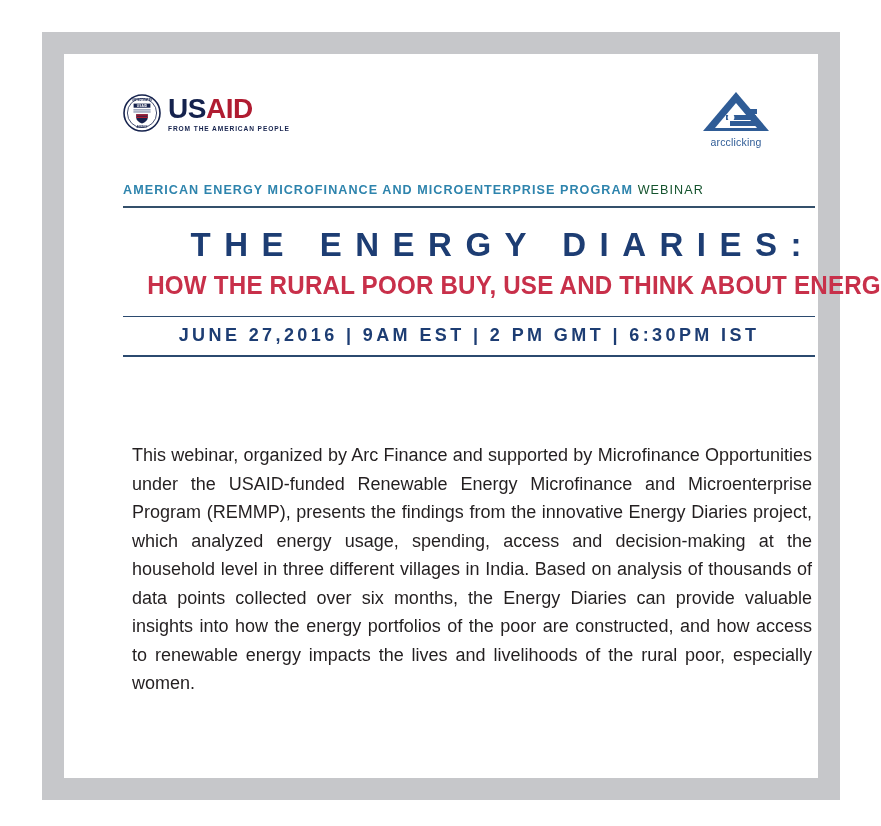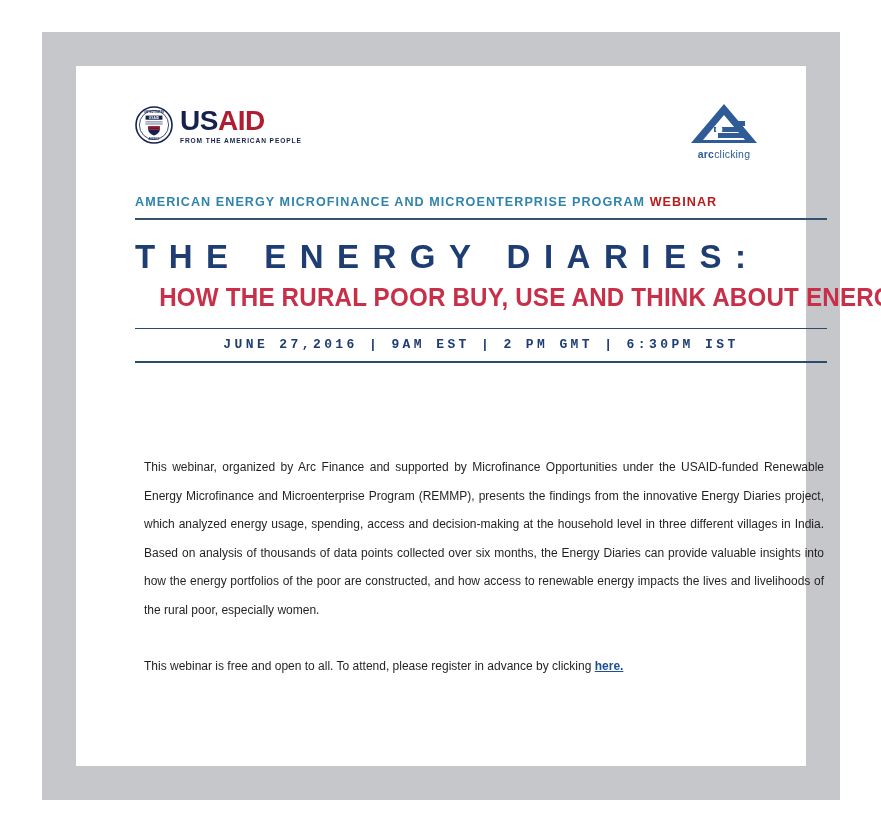--- a/index.html
+++ b/index.html
@@ -16,21 +16,21 @@
 
   
   .page-frame {
     position: absolute;
     left: 42px;
     top: 32px;
     width: 798px;
     height: 768px;
     background: #c6c7ca;
     box-sizing: border-box;
-    padding: 34px;
+    padding: 22px;
   }
   .page-sheet {
     width: 100%;
     height: 100%;
     background: #ffffff;
     position: relative;
     box-sizing: border-box;
   }
 
   
@@ -87,92 +87,92 @@
     text-align: center;
   }
   .arc-mark { width: 72px; height: 44px; display: block; }
   .arc-name {
     font-family: "Liberation Sans", sans-serif;
     font-size: 10.5px;
     color: #2f5c96;
     letter-spacing: 0.2px;
     margin-top: 2px;
   }
-  .arc-name .arc { font-weight: bold; }
+  .arc-name .arc { font-weight: normal; }
   .arc-name .fin { font-weight: normal; }
 
   
   .title-block {
     position: absolute;
     left: 59px;
     top: 129px;
     width: 692px;
   }
   .kicker {
     font-family: "Liberation Sans", sans-serif;
     font-size: 12.6px;
     font-weight: bold;
     letter-spacing: 1.05px;
     color: #2e84ad;
     white-space: nowrap;
     padding-bottom: 9px;
   }
-  .kicker .webinar { color: #b91c1c; font-weight: bold; }
+  .kicker .webinar { color: #14532d; font-weight: normal; }
 
   .rule {
     height: 2px;
     background: #34506b;
     width: 100%;
   }
   .rule-thin { height: 1.5px; background: #2b4a6f; }
 
   .main-title {
     font-family: "Liberation Sans", sans-serif;
     font-weight: bold;
     font-size: 33px;
     color: #1d3d73;
     letter-spacing: 13.5px;
-    text-align: left;
+    text-align: right;
     padding: 20px 0 0 0;
     line-height: 1.05;
     white-space: nowrap;
   }
   .sub-title {
     font-family: "Liberation Sans Narrow", "Liberation Sans", sans-serif;
     font-weight: bold;
     font-size: 26px;
     color: #c8304a;
     letter-spacing: 0.2px;
     text-align: center;
     padding: 9px 0 17px 0;
     line-height: 1.05;
     white-space: nowrap;
     transform: scaleX(0.93);
   }
   .date-line {
-    font-family: Liberation Mono, monospace;
-    font-size: 13px;
+    font-family: Liberation Sans, sans-serif;
+    font-size: 18px;
     font-weight: bold;
     color: #1d3d73;
     letter-spacing: 3.4px;
     text-align: center;
     padding: 8px 0 9px 0;
     white-space: nowrap;
   }
 
   
   .body-block {
     position: absolute;
     left: 68px;
     top: 387px;
     width: 680px;
   }
   .body-para {
     font-family: "Liberation Sans Narrow", "Liberation Sans", sans-serif;
-    font-size: 12px;
+    font-size: 18px;
     line-height: 28.5px;
     color: #231f20;
     text-align: justify;
     margin: 0;
   }
   .body-para.first { text-align: justify; }
   .body-para.last {
     margin-top: 28px;
     text-align: left;
   }
@@ -244,18 +244,17 @@
       <div class="date-line">JUNE 27,2016  |  9AM EST  |  2 PM GMT  |  6:30PM IST</div>
 
       <div class="rule rule-thin"></div>
 
     </div>
 
     <div class="body-block">
 
       <p class="body-para first">This webinar, organized by Arc Finance and supported by Microfinance Opportunities under the USAID-funded Renewable Energy Microfinance and Microenterprise Program (REMMP), presents the findings from the innovative Energy Diaries project, which analyzed energy usage, spending, access and decision-making at the household level in three different villages in India. Based on analysis of thousands of data points collected over six months, the Energy Diaries can provide valuable insights into how the energy portfolios of the poor are constructed, and how access to renewable energy impacts the lives and livelihoods of the rural poor, especially women.</p>
 
-      <p class="body-para last"><span>This webinar is free and open to all. To attend, please register in advance by clicking </span><a class="here-link">here.</a></p>
 
     </div>
 
   </div>
 </div>
 
 </body></html>

